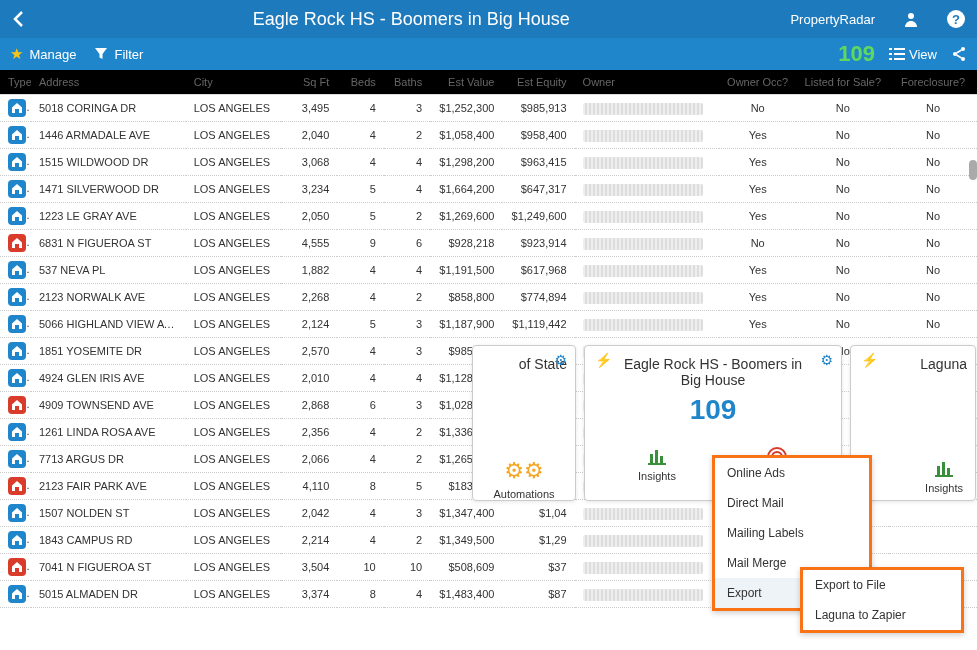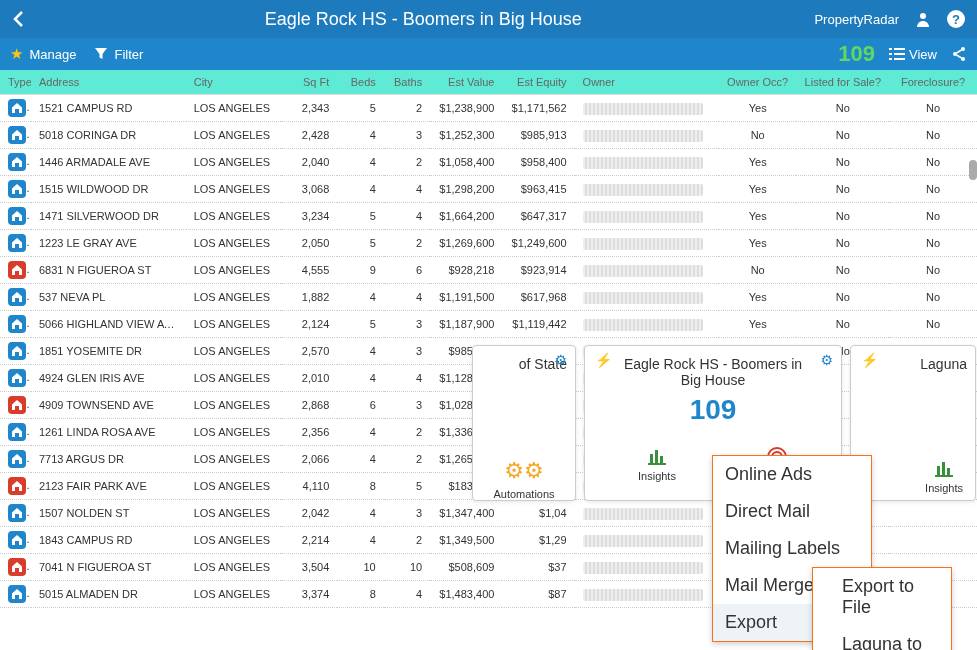--- a/index.html
+++ b/index.html
@@ -1,29 +1,29 @@
 <!DOCTYPE html>
 <html><head>
 <meta charset="utf-8">
 <style>
 * { margin: 0; padding: 0; box-sizing: border-box; }
 body { font-family: Arial, Helvetica, sans-serif; font-size: 12px; color: #333; width: 977px; height: 650px; overflow: hidden; position: relative; background: #fff; }
 .header { background: #1d7abd; color: #fff; height: 38px; display: flex; align-items: center; padding: 0 12px; font-size: 18px; }
 .header .back-arrow { width: 20px; cursor: pointer; }
 .header .title { flex: 1; text-align: center; font-weight: 400; }
-.header .right { display: flex; align-items: center; gap: 16px; font-size: 13px; }
+.header .right { display: flex; align-items: center; gap: 28px; font-size: 13px; }
 .toolbar { background: #2086cb; color: #fff; height: 32px; display: flex; align-items: center; padding: 0 10px; font-size: 13px; }
 .toolbar-left { display: flex; align-items: center; gap: 18px; }
 .toolbar-left .item { display: flex; align-items: center; gap: 6px; cursor: pointer; }
 .toolbar-right { margin-left: auto; display: flex; align-items: center; gap: 14px; }
 .count { color: #5fd85f; font-size: 22px; font-weight: bold; }
 .view-item { display: flex; align-items: center; gap: 4px; cursor: pointer; font-size: 13px; }
 .table-wrap { height: 580px; overflow-y: auto; position: relative; }
 table { border-collapse: collapse; width: 100%; font-size: 11px; table-layout: fixed; }
-th { text-align: left; font-weight: 400; color: #666; padding: 6px 8px; border-bottom: 1px solid #ddd; background: #5eead4; position: sticky; top: 0; z-index: 1; }
+th { text-align: left; font-weight: 400; color: #666; padding: 6px 8px; border-bottom: 1px solid #ddd; background: #000000; position: sticky; top: 0; z-index: 1; }
 td { padding: 4px 8px; border-bottom: 1px dotted #ccc; white-space: nowrap; overflow: hidden; text-overflow: ellipsis; }
 td.r, th.r { text-align: right; }
 td.c, th.c { text-align: center; }
 .type-icon { width: 18px; height: 18px; border-radius: 4px; display: inline-flex; align-items: center; justify-content: center; vertical-align: middle; }
 .type-blue { background: #2086cb; }
 .type-red { background: #d93c2b; }
 .owner-redact { display: inline-block; width: 120px; height: 12px; background: repeating-linear-gradient(90deg, #eee, #eee 2px, #ddd 2px, #ddd 4px); border-radius: 2px; vertical-align: middle; }
 .scrollbar { position: absolute; right: 0; top: 90px; width: 8px; height: 20px; background: #aaa; border-radius: 4px; }
 
 .card-overlay { position: absolute; top: 345px; left: 472px; width: 504px; height: 300px; background: transparent; z-index: 10; }
@@ -34,23 +34,23 @@
 .card .gear { position: absolute; top: 6px; right: 8px; color: #2086cb; cursor: pointer; font-size: 14px; }
 .card .bolt { color: #2086cb; font-size: 14px; }
 .card-title { font-size: 14px; color: #333; margin-top: 2px; }
 .card-count { color: #2086cb; font-size: 28px; font-weight: bold; margin-top: 6px; }
 .card-actions { display: flex; justify-content: space-around; margin-top: 20px; font-size: 11px; color: #333; }
 .card-actions .act { display: flex; flex-direction: column; align-items: center; gap: 4px; cursor: pointer; }
 .act-icon { font-size: 22px; }
 .ic-auto { color: #f5a623; }
 .ic-insights { color: #3a8f3a; }
 .ic-connect { color: #d93c2b; }
-.dropdown { position: absolute; background: #fff; border: 1px solid #f97316; box-shadow: 0 2px 6px rgba(0,0,0,.2); font-size: 18px; color: #333; }
+.dropdown { position: absolute; background: #fff; border: 3px solid #f97316; box-shadow: 0 2px 6px rgba(0,0,0,.2); font-size: 12px; color: #333; }
 .menu1 { left: 240px; top: 110px; width: 160px; }
-.menu2 { left: 340px; top: 222px; width: 140px; padding-left: 17px; }
+.menu2 { left: 328px; top: 222px; width: 164px; }
 .dropdown .mi { padding: 8px 12px; cursor: pointer; display: flex; justify-content: space-between; align-items: center; }
 .dropdown .mi.highlight { background: #eef3f7; }
 .chev { color: #aaa; }
 .star { color: #f5c518; font-size: 15px; }
 .help-circle { width: 18px; height: 18px; border-radius: 50%; background: #fff; color: #1d7abd; display: inline-flex; align-items: center; justify-content: center; font-weight: bold; font-size: 13px; }
 svg { display: block; }
 </style>
 </head>
 <body>
 
@@ -146,41 +146,23 @@
       <th class="c">Foreclosure?</th>
     </tr>
   </thead>
   <tbody id="tbody">
         <tr>
           <td class="c"><span class="type-icon type-blue">
               <svg width="12" height="12" viewBox="0 0 12 12" fill="#fff">
                 <path d="M6 1L1 5.5V11h3V7h4v4h3V5.5z"></path>
               </svg>
             </span></td>
-          <td>1521 CAMPUS RD</td>
-          <td>LOS ANGELES</td>
-          <td class="r">2,343</td>
-          <td class="r">5</td>
-          <td class="r">2</td>
-          <td class="r">$1,238,900</td>
-          <td class="r">$1,171,562</td>
-          <td><span class="owner-redact"></span></td>
-          <td class="c">Yes</td>
-          <td class="c">No</td>
-          <td class="c">No</td>
-        </tr>
-        <tr>
-          <td class="c"><span class="type-icon type-blue">
-              <svg width="12" height="12" viewBox="0 0 12 12" fill="#fff">
-                <path d="M6 1L1 5.5V11h3V7h4v4h3V5.5z"></path>
-              </svg>
-            </span></td>
           <td>5018 CORINGA DR</td>
           <td>LOS ANGELES</td>
-          <td class="r">2,428</td>
+          <td class="r">3,495</td>
           <td class="r">4</td>
           <td class="r">3</td>
           <td class="r">$1,252,300</td>
           <td class="r">$985,913</td>
           <td><span class="owner-redact"></span></td>
           <td class="c">No</td>
           <td class="c">No</td>
           <td class="c">No</td>
         </tr>
         <tr>
@@ -279,20 +261,38 @@
                 <path d="M6 1L1 5.5V11h3V7h4v4h3V5.5z"></path>
               </svg>
             </span></td>
           <td>537 NEVA PL</td>
           <td>LOS ANGELES</td>
           <td class="r">1,882</td>
           <td class="r">4</td>
           <td class="r">4</td>
           <td class="r">$1,191,500</td>
           <td class="r">$617,968</td>
+          <td><span class="owner-redact"></span></td>
+          <td class="c">Yes</td>
+          <td class="c">No</td>
+          <td class="c">No</td>
+        </tr>
+        <tr>
+          <td class="c"><span class="type-icon type-blue">
+              <svg width="12" height="12" viewBox="0 0 12 12" fill="#fff">
+                <path d="M6 1L1 5.5V11h3V7h4v4h3V5.5z"></path>
+              </svg>
+            </span></td>
+          <td>2123 NORWALK AVE</td>
+          <td>LOS ANGELES</td>
+          <td class="r">2,268</td>
+          <td class="r">4</td>
+          <td class="r">2</td>
+          <td class="r">$858,800</td>
+          <td class="r">$774,894</td>
           <td><span class="owner-redact"></span></td>
           <td class="c">Yes</td>
           <td class="c">No</td>
           <td class="c">No</td>
         </tr>
         <tr>
           <td class="c"><span class="type-icon type-blue">
               <svg width="12" height="12" viewBox="0 0 12 12" fill="#fff">
                 <path d="M6 1L1 5.5V11h3V7h4v4h3V5.5z"></path>
               </svg>

